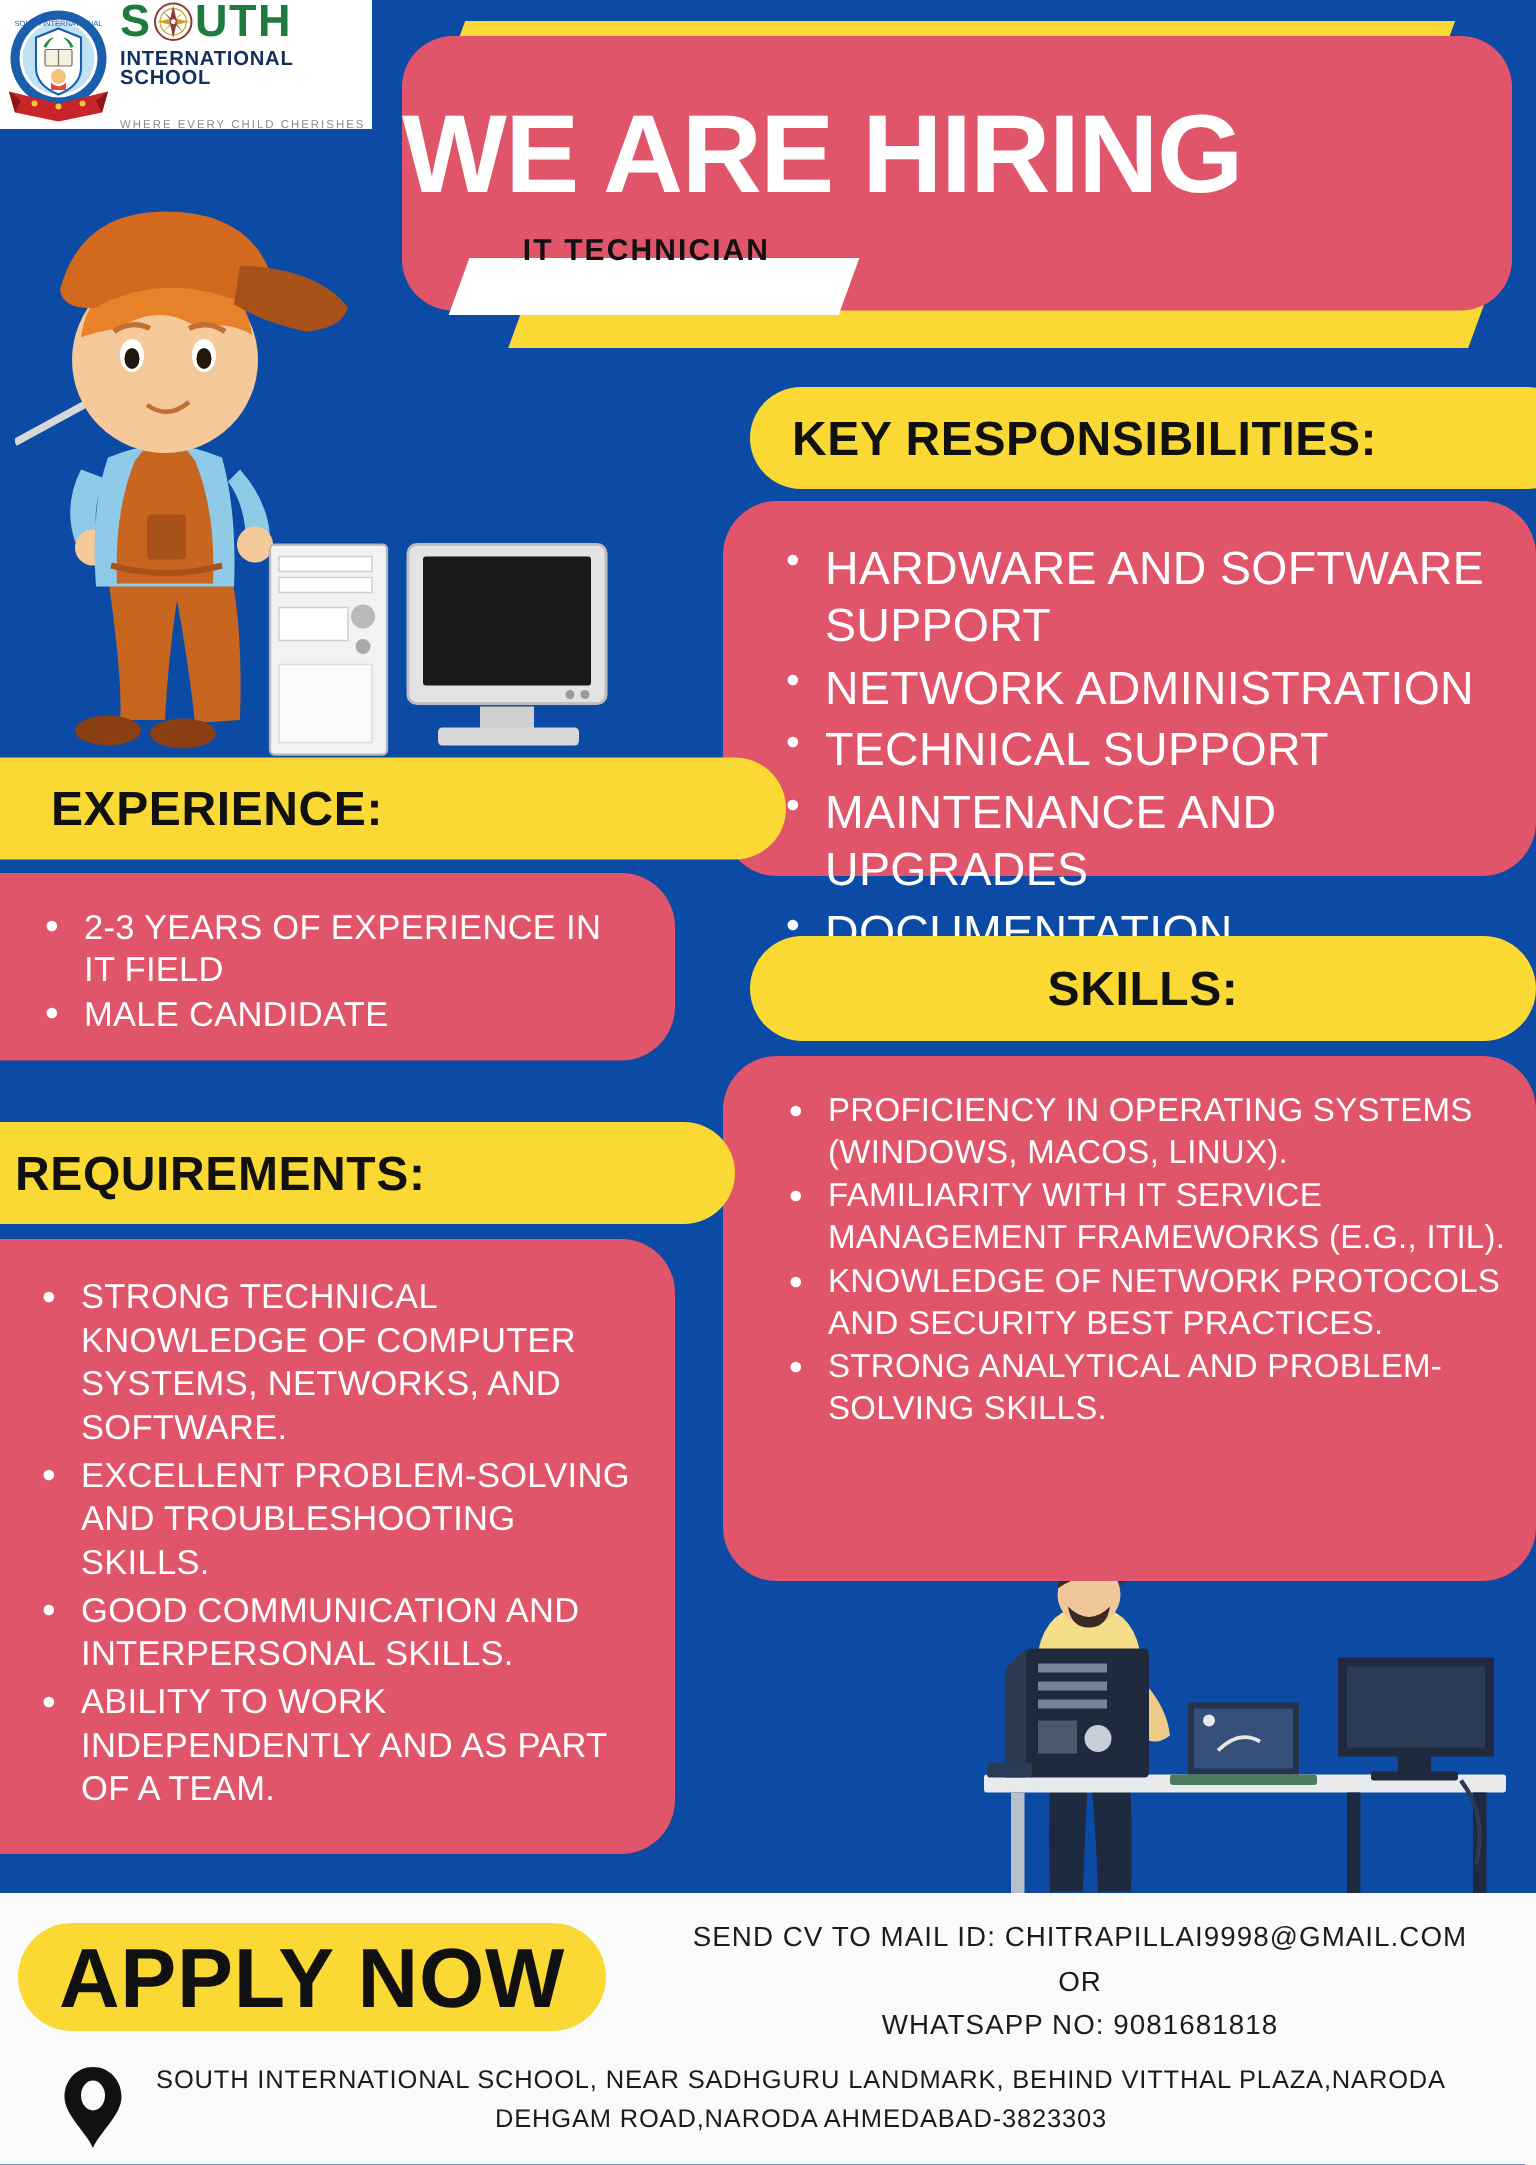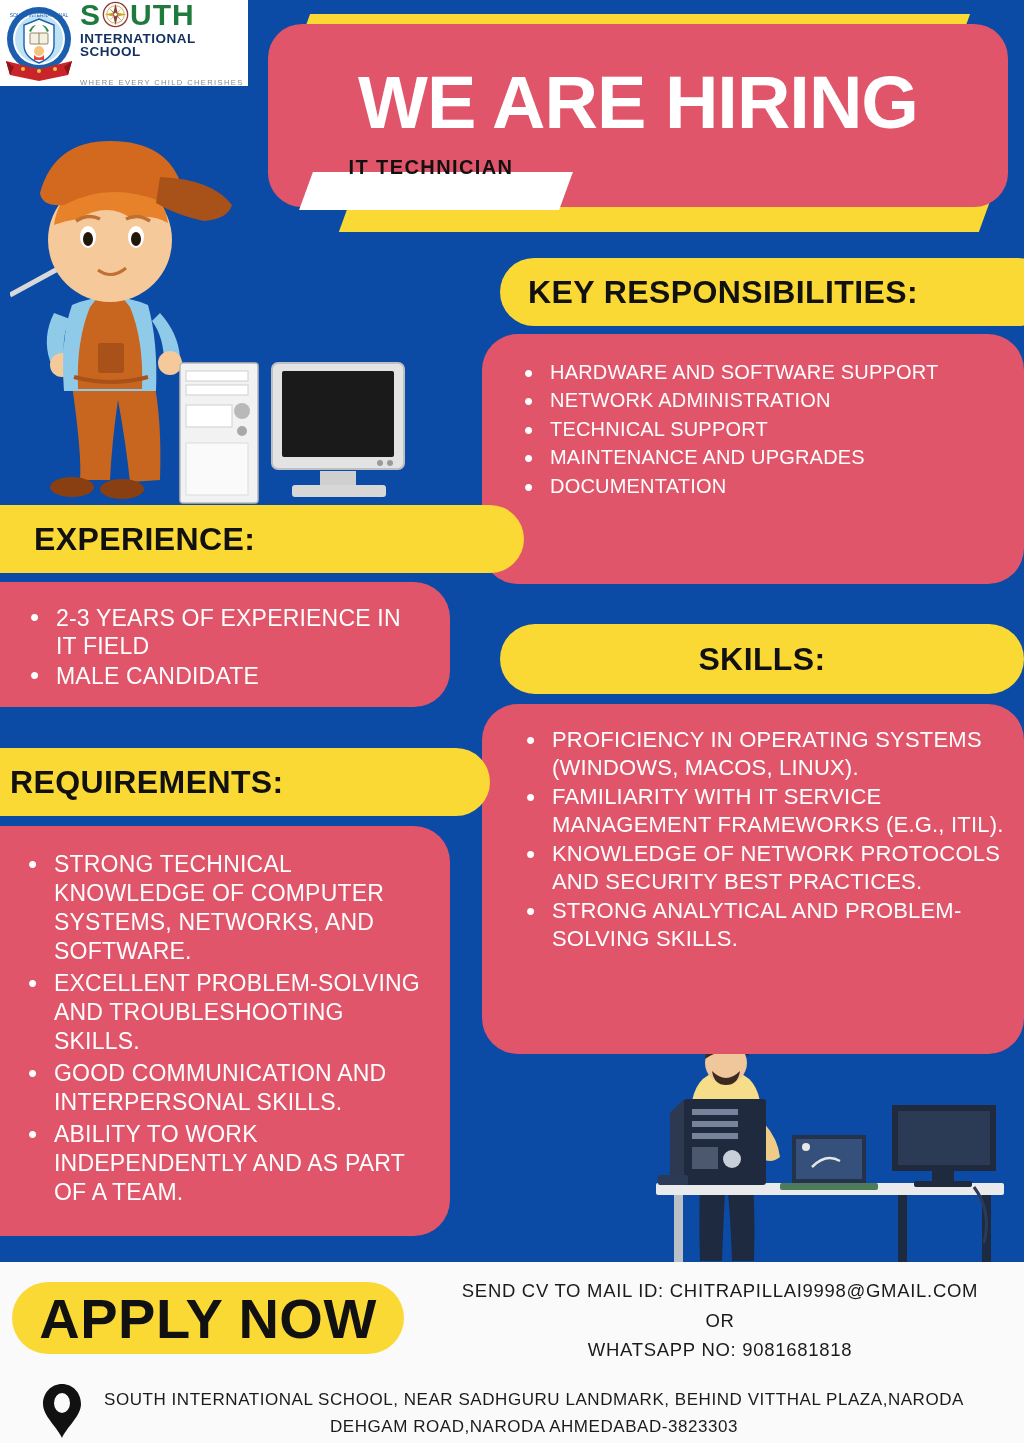--- a/index.html
+++ b/index.html
@@ -46,21 +46,21 @@
     position:absolute;left:345px;top:198px;width:640px;height:34px;
     background:#FBD935;
     transform:skewX(-20deg);z-index:10;
   }
   .hiring-banner{
     position:absolute;left:268px;top:24px;width:740px;height:183px;
     background:#E0556A;border-radius:34px;z-index:20;
   }
   .hiring-title{
     position:absolute;left:0;right:0;top:42px;
-    text-align:center;color:#ffffff;
+    color:#ffffff;
     font-size:74px;font-weight:bold;letter-spacing:-1px;
     line-height:1;font-family:"Liberation Sans",sans-serif;
   }
   .role-chip{
     position:absolute;left:38px;top:148px;width:260px;height:38px;
     background:#ffffff;transform:skewX(-20deg);z-index:25;
   }
   .role-chip-text{
     position:absolute;left:50px;top:148px;width:250px;height:38px;
     display:flex;align-items:center;justify-content:center;
@@ -92,21 +92,21 @@
     padding-left:34px;margin-bottom:2px;
   }
   .panel li::before{
     content:"•";position:absolute;left:8px;top:-2px;font-size:26px;color:#ffffff;
   }
 
   
   #pill-kr{left:500px;top:258px;width:524px;height:68px;padding-left:28px;}
   #panel-kr{left:482px;top:334px;width:542px;height:250px;}
   #panel-kr ul{padding:26px 28px 0 34px;}
-  #panel-kr li{font-size:20px;margin-bottom:4px;}
+  #panel-kr li{font-size:31px;margin-bottom:4px;}
 
   
   #pill-exp{left:-40px;top:505px;width:490px;height:68px;padding-left:74px;}
   #panel-exp{left:-40px;top:582px;width:490px;height:125px;}
   #panel-exp ul{padding:22px 24px 0 62px;}
   #panel-exp li{font-size:23px;}
 
   
   #pill-skills{left:500px;top:624px;width:524px;height:70px;
                justify-content:center;padding-left:0;}
@@ -133,21 +133,21 @@
   .apply-btn span{
     color:#111111;font-size:56px;font-weight:bold;letter-spacing:.5px;
   }
   .contact{
     position:absolute;left:420px;top:14px;width:600px;
     text-align:center;color:#1b1b1b;
     font-size:18.5px;line-height:1.6;letter-spacing:.7px;
   }
   .addr-row{
     position:absolute;left:0;top:112px;width:1024px;height:66px;
-    display:flex;align-items:flex-end;
+    display:flex;align-items:flex-start;
   }
   .pin{width:44px;height:58px;margin-left:40px;margin-top:2px;flex:0 0 auto;}
   .addr-text{
     flex:1;text-align:center;color:#1b1b1b;
     font-size:17px;line-height:1.55;letter-spacing:.55px;
     padding-right:40px;
   }
 </style>
 </head>
 <body>

